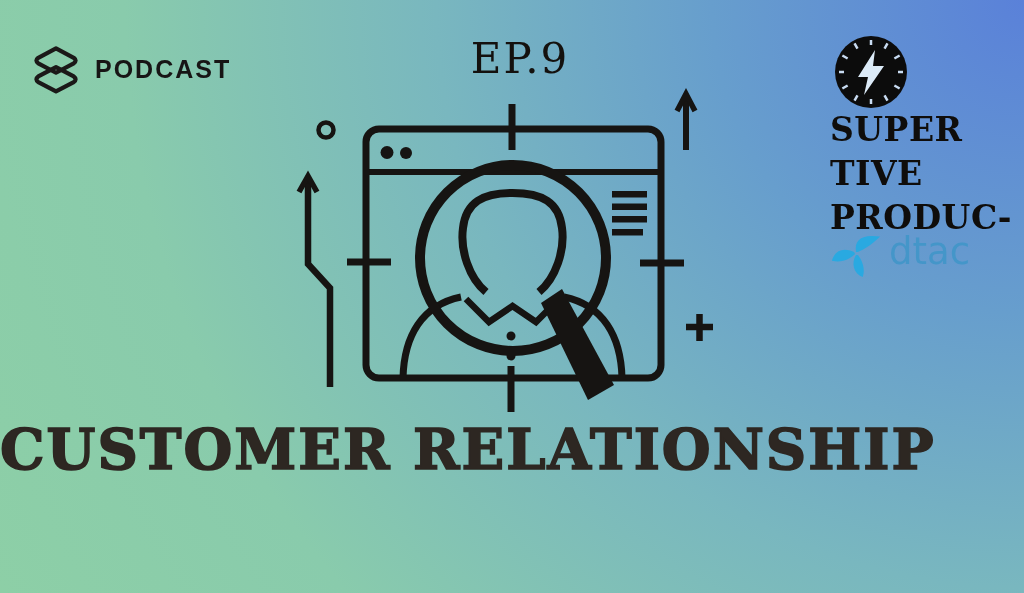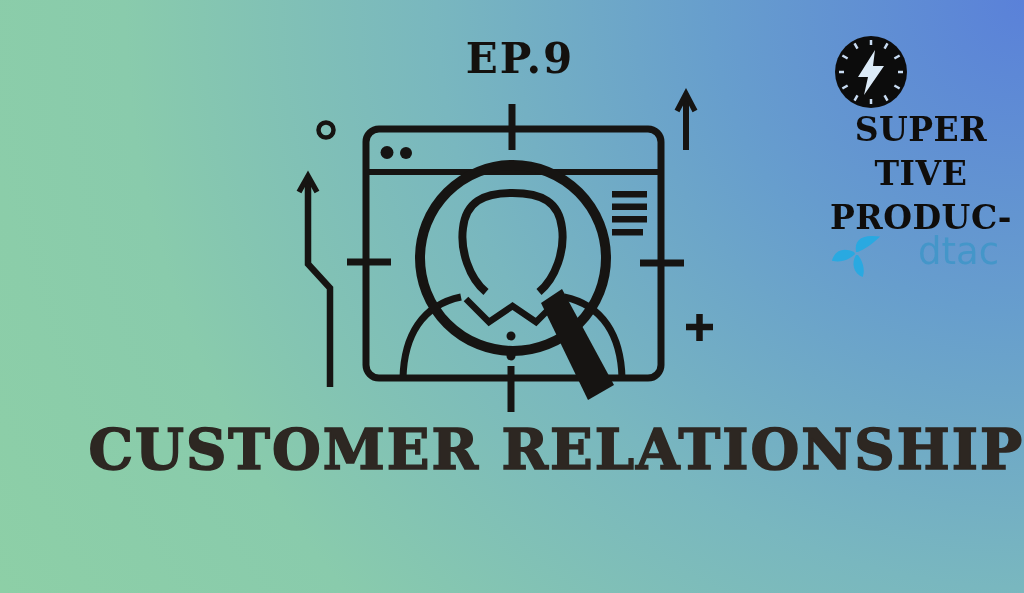--- a/index.html
+++ b/index.html
@@ -10,31 +10,31 @@
     font-family:"DejaVu Serif", serif;
   }
   .art { position:absolute; inset:0; pointer-events:none; }
 
   .podcast-brand { position:absolute; left:28px; top:36px; height:66px;
     display:flex; align-items:center; gap:11px; }
   .podcast-brand .label { font-family:"Liberation Sans", sans-serif;
     font-weight:800; font-size:25px; letter-spacing:2px; color:#171515; }
 
   .episode { position:absolute; left:16px; right:0; top:34px; text-align:center;
-    font-weight:bold; font-size:42px; letter-spacing:2px; color:#14110e; }
+    font-weight:normal; font-size:42px; letter-spacing:2px; color:#14110e; }
 
   .clock { position:absolute; left:834px; top:35px; }
   .show-title { position:absolute; left:830px; top:108px; font-weight:bold;
-    font-size:33px; line-height:44px; letter-spacing:0.5px; color:#0f0d0b;text-align:center; }
+    font-size:33px; line-height:44px; letter-spacing:0.5px; color:#0f0d0b; }
   .dtac-row { position:absolute; left:830px; top:226px; display:flex;
     align-items:center; gap:7px; }
   .dtac-row .label { font-family:"DejaVu Sans", sans-serif; font-size:37px;
-    color:#4496c9; line-height:1; padding-bottom:4px;margin-left:29px; }
+    color:#4496c9; line-height:1; padding-bottom:4px; }
 
-  .headline { position:absolute; left:0; right:0; top:420px; text-align:right;
+  .headline { position:absolute; left:0; right:0; top:420px; text-align:left;
     font-weight:bold; font-size:56px; line-height:1.04; letter-spacing:2px;
     color:#2d2722; -webkit-text-stroke:1.6px #2d2722; }
 </style>
 </head>
 <body>
 
 <div class="canvas">
 
   <svg class="art" viewBox="0 0 1024 593" width="1024" height="593">
     <g stroke="#161412" fill="none">
@@ -73,20 +73,29 @@
 
       <path d="M 486 292 C 469 278 460 250 463 228 C 466 202 483 193 512.5 193 C 542 193 559 202 562 228 C 565 250 556 278 539 292" stroke-width="8"></path>
 
       <path d="M 466 299 L 489 322 L 512.5 306 L 536 322 L 559 299" stroke-width="6.5"></path>
 
       <circle cx="513" cy="258" r="93" stroke-width="10"></circle>
       <polygon points="541,303 562,289 614,385 588,400" fill="#161412" stroke="none"></polygon>
     </g>
   </svg>
 
+  <div class="podcast-brand">
+    <svg width="56" height="64" viewBox="0 0 60 68">
+      <g stroke="#1b1918" stroke-width="4.5" fill="none" stroke-linejoin="round">
+        <path d="M 30 12 L 49 22 Q 53 25 49 28 L 30 38 L 11 28 Q 7 25 11 22 Z"></path>
+        <path d="M 30 32 L 49 42 Q 53 45 49 48 L 30 58 L 11 48 Q 7 45 11 42 Z"></path>
+      </g>
+    </svg>
+    <span class="label">PODCAST</span>
+  </div>
 
   <div class="episode">EP.9</div>
 
   <svg class="clock" width="74" height="74" viewBox="0 0 74 74">
     <circle cx="37" cy="37" r="36" fill="#0c0c0c"></circle>
     <g stroke="#c9dcf2" stroke-width="2.5">
       <line x1="37" y1="10" x2="37" y2="5"></line>
       <line x1="50.5" y1="13.6" x2="53.5" y2="8.4"></line>
       <line x1="60.4" y1="23.5" x2="65.6" y2="20.5"></line>
       <line x1="64" y1="37" x2="69" y2="37"></line>

